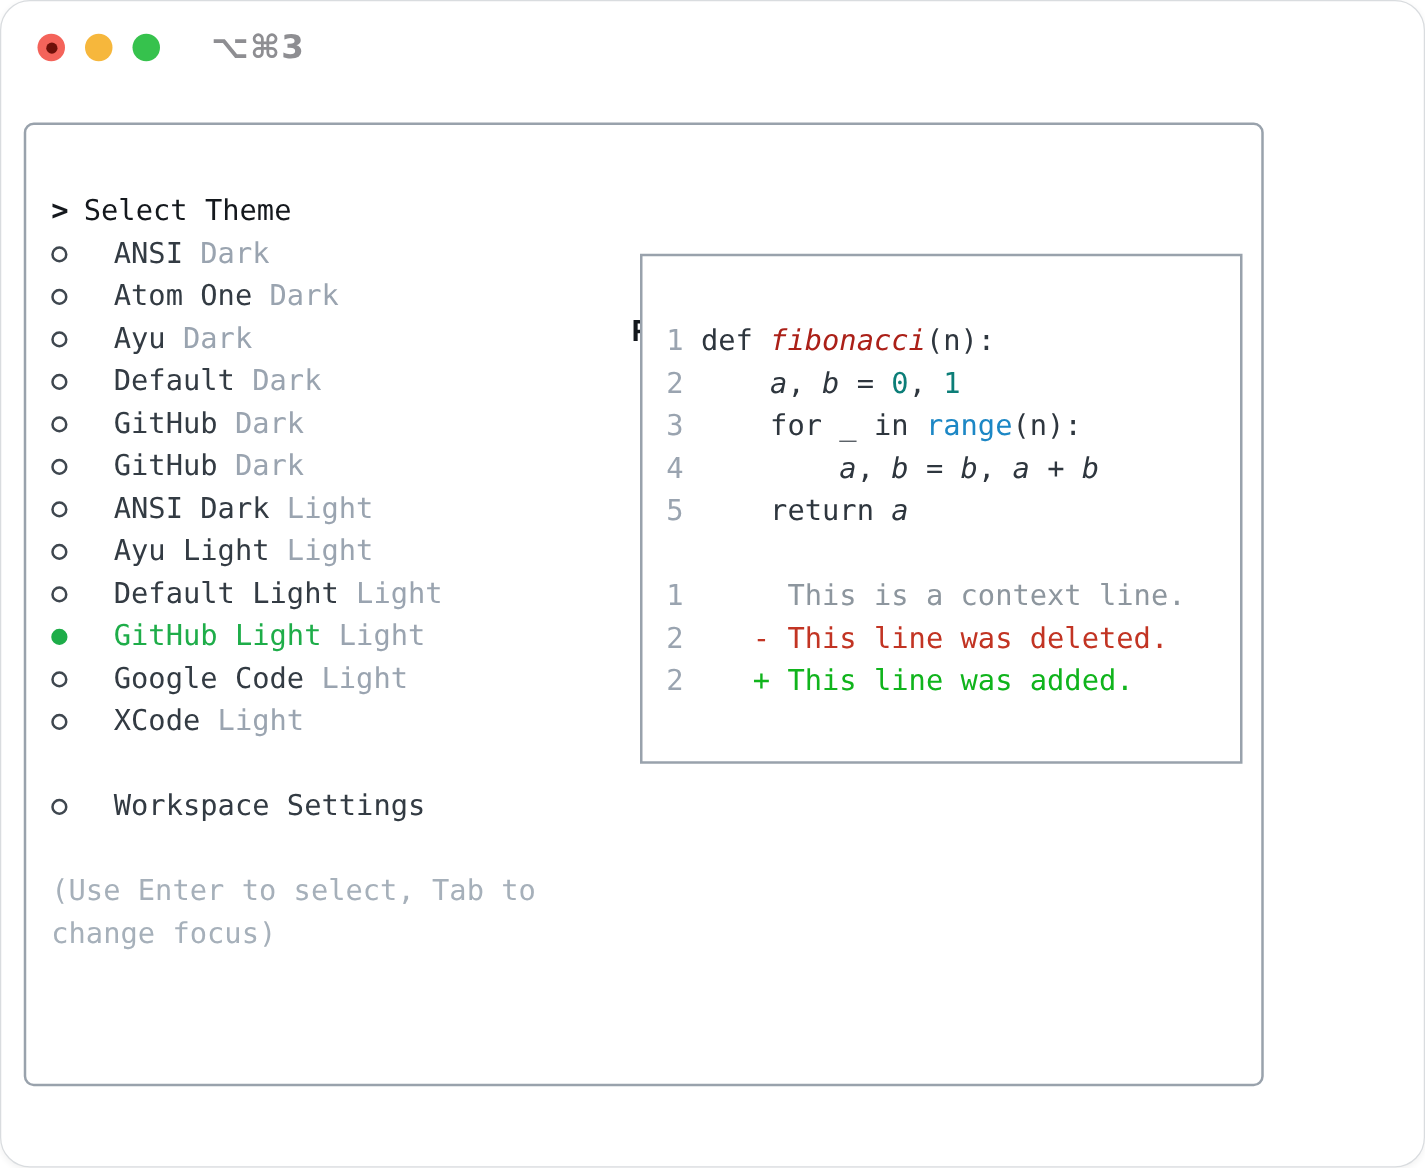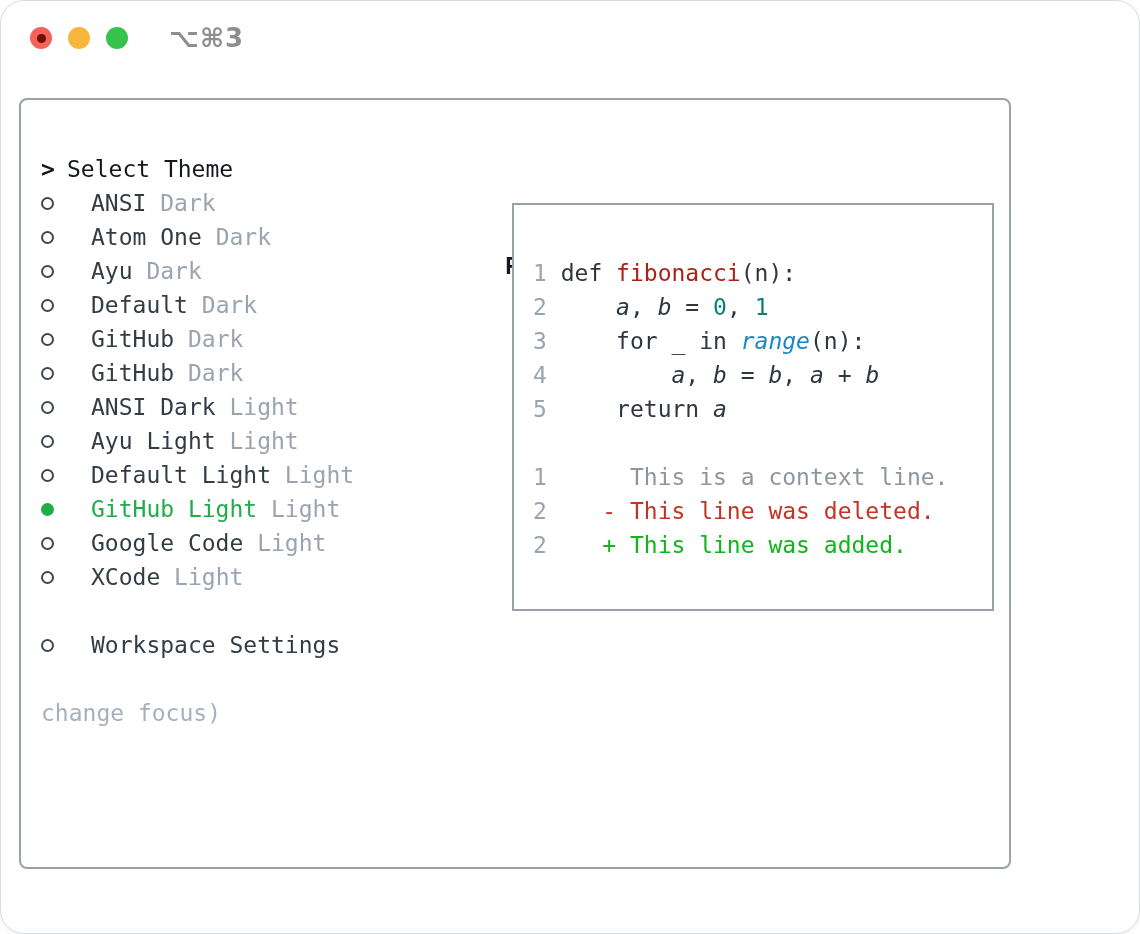--- a/index.html
+++ b/index.html
@@ -71,23 +71,23 @@
     position:absolute;left:491px;top:103px;width:478px;height:404px;
     border:2px solid var(--panel-border);box-sizing:content-box;background:#fff;
   }
   .code{
     position:absolute;left:19px;top:51px;right:8px;
     font-size:23px;line-height:34px;white-space:pre;
   }
   .code-line{height:34px;}
   .lnum{color:var(--muted);}
   .tk-plain{color:var(--ink);}
-  .tk-func{color:var(--red-func);text-align:right;}
+  .tk-func{color:var(--red-func);font-style:italic;text-align:right;}
   .tk-num{color:var(--teal-number);}
-  .tk-range{color:var(--blue-builtin);font-style:italic;}
+  .tk-range{color:var(--blue-builtin);}
   .tk-var{color:var(--ink);font-style:italic;}
   .tk-ctx{color:var(--ctx);}
   .tk-del{color:var(--red-deleted);}
   .tk-add{color:var(--green-added);}
 </style>
 </head>
 <body>
 
 <div class="window">
 
@@ -112,20 +112,21 @@
         <div class="row"><span class="bullet-slot"><span class="circle"></span></span><span class="name">GitHub</span><span class="variant"> Dark</span></div>
         <div class="row"><span class="bullet-slot"><span class="circle"></span></span><span class="name">ANSI Dark</span><span class="variant"> Light</span></div>
         <div class="row"><span class="bullet-slot"><span class="circle"></span></span><span class="name">Ayu Light</span><span class="variant"> Light</span></div>
         <div class="row"><span class="bullet-slot"><span class="circle"></span></span><span class="name">Default Light</span><span class="variant"> Light</span></div>
         <div class="row"><span class="bullet-slot"><span class="circle sel"></span></span><span class="name sel">GitHub Light</span><span class="variant"> Light</span></div>
         <div class="row"><span class="bullet-slot"><span class="circle"></span></span><span class="name">Google Code</span><span class="variant"> Light</span></div>
         <div class="row"><span class="bullet-slot"><span class="circle"></span></span><span class="name">XCode</span><span class="variant"> Light</span></div>
         <div class="row"></div>
         <div class="row"><span class="bullet-slot"><span class="circle"></span></span><span class="name">Workspace Settings</span></div>
         <div class="row"></div>
+        <div class="row"><span class="hint-line">(Use Enter to select, Tab to</span></div>
         <div class="row"><span class="hint-line">change focus)</span></div>
       </div>
 
     <div class="preview-title">Preview</div>
 
     <div class="preview-box">
       <div class="code"><div class="code-line"><span class="lnum">1 </span><span class="tk-plain">def </span><span class="tk-func">fibonacci</span><span class="tk-plain">(n):</span></div><div class="code-line"><span class="lnum">2 </span><span class="tk-plain">    </span><span class="tk-var">a</span><span class="tk-plain">, </span><span class="tk-var">b</span><span class="tk-plain"> = </span><span class="tk-num">0</span><span class="tk-plain">, </span><span class="tk-num">1</span></div><div class="code-line"><span class="lnum">3 </span><span class="tk-plain">    for _ in </span><span class="tk-range">range</span><span class="tk-plain">(n):</span></div><div class="code-line"><span class="lnum">4 </span><span class="tk-plain">        </span><span class="tk-var">a</span><span class="tk-plain">, </span><span class="tk-var">b</span><span class="tk-plain"> = </span><span class="tk-var">b</span><span class="tk-plain">, </span><span class="tk-var">a</span><span class="tk-plain"> + </span><span class="tk-var">b</span></div><div class="code-line"><span class="lnum">5 </span><span class="tk-plain">    return </span><span class="tk-var">a</span></div><div class="code-line"><span class="lnum"></span></div><div class="code-line"><span class="lnum">1 </span><span class="tk-ctx">     This is a context line.</span></div><div class="code-line"><span class="lnum">2 </span><span class="tk-del">   - This line was deleted.</span></div><div class="code-line"><span class="lnum">2 </span><span class="tk-add">   + This line was added.</span></div></div>
     </div>
 
   </div>

